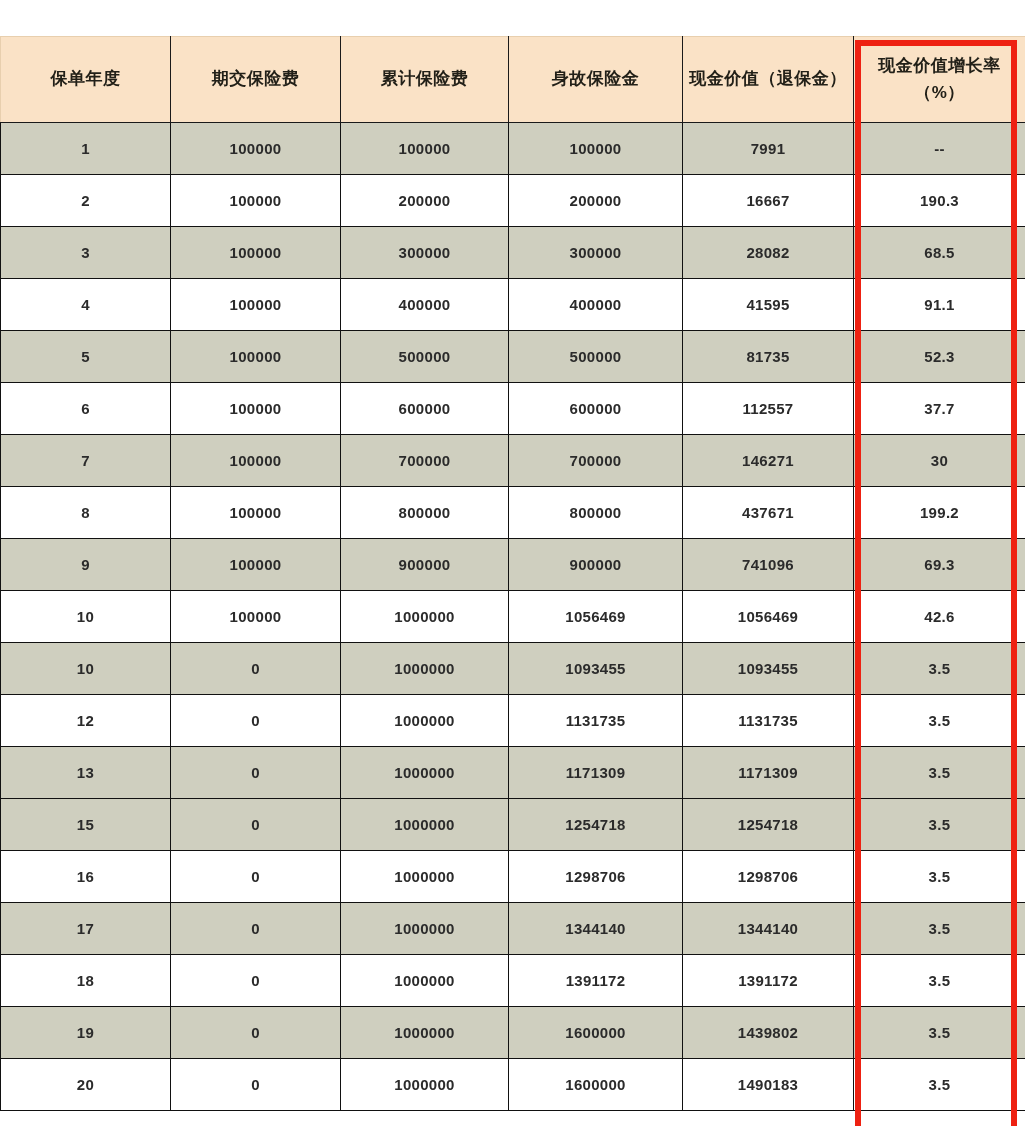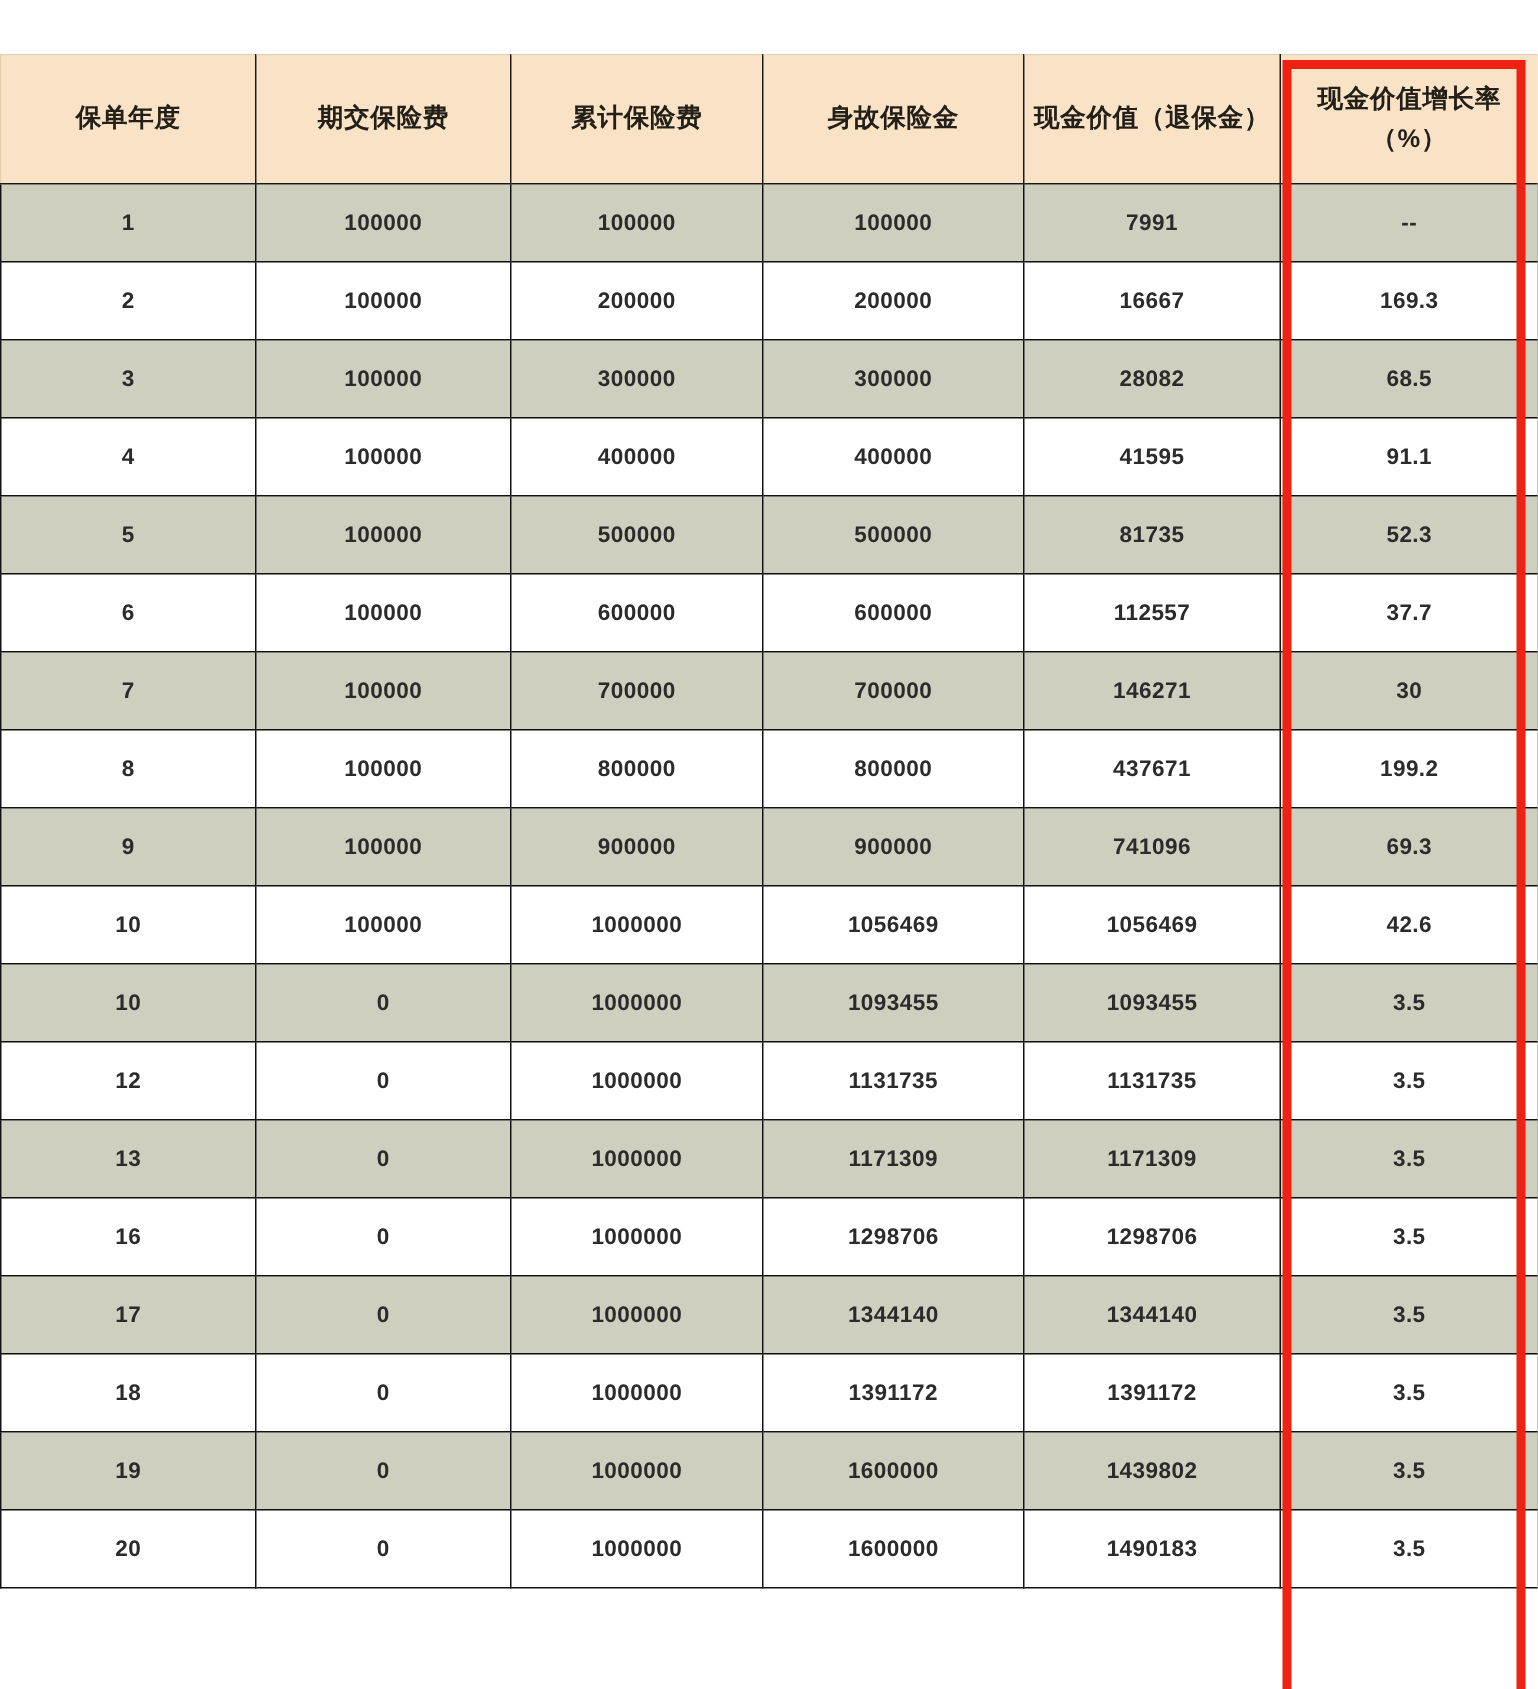--- a/index.html
+++ b/index.html
@@ -158,21 +158,21 @@
           <td>100000</td>
           <td>7991</td>
           <td>--</td>
         </tr>
         <tr class="plain">
           <td class="col-year">2</td>
           <td>100000</td>
           <td>200000</td>
           <td>200000</td>
           <td>16667</td>
-          <td>169.3</td>
+          <td>190.3</td>
         </tr>
         <tr class="shaded">
           <td class="col-year">3</td>
           <td>100000</td>
           <td>300000</td>
           <td>300000</td>
           <td>28082</td>
           <td>68.5</td>
         </tr>
         <tr class="plain">
@@ -248,20 +248,28 @@
           <td>3.5</td>
         </tr>
         <tr class="shaded">
           <td class="col-year">13</td>
           <td>0</td>
           <td>1000000</td>
           <td>1171309</td>
           <td>1171309</td>
           <td>3.5</td>
         </tr>
+        <tr class="shaded">
+          <td class="col-year">15</td>
+          <td>0</td>
+          <td>1000000</td>
+          <td>1254718</td>
+          <td>1254718</td>
+          <td>3.5</td>
+        </tr>
         <tr class="plain">
           <td class="col-year">16</td>
           <td>0</td>
           <td>1000000</td>
           <td>1298706</td>
           <td>1298706</td>
           <td>3.5</td>
         </tr>
         <tr class="shaded">
           <td class="col-year">17</td>

